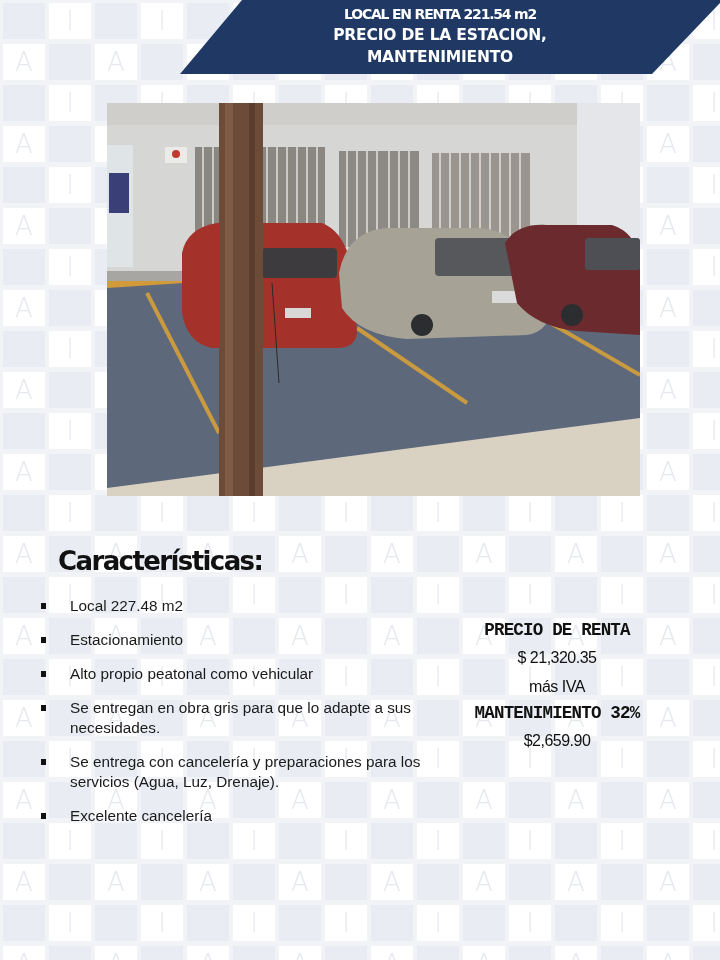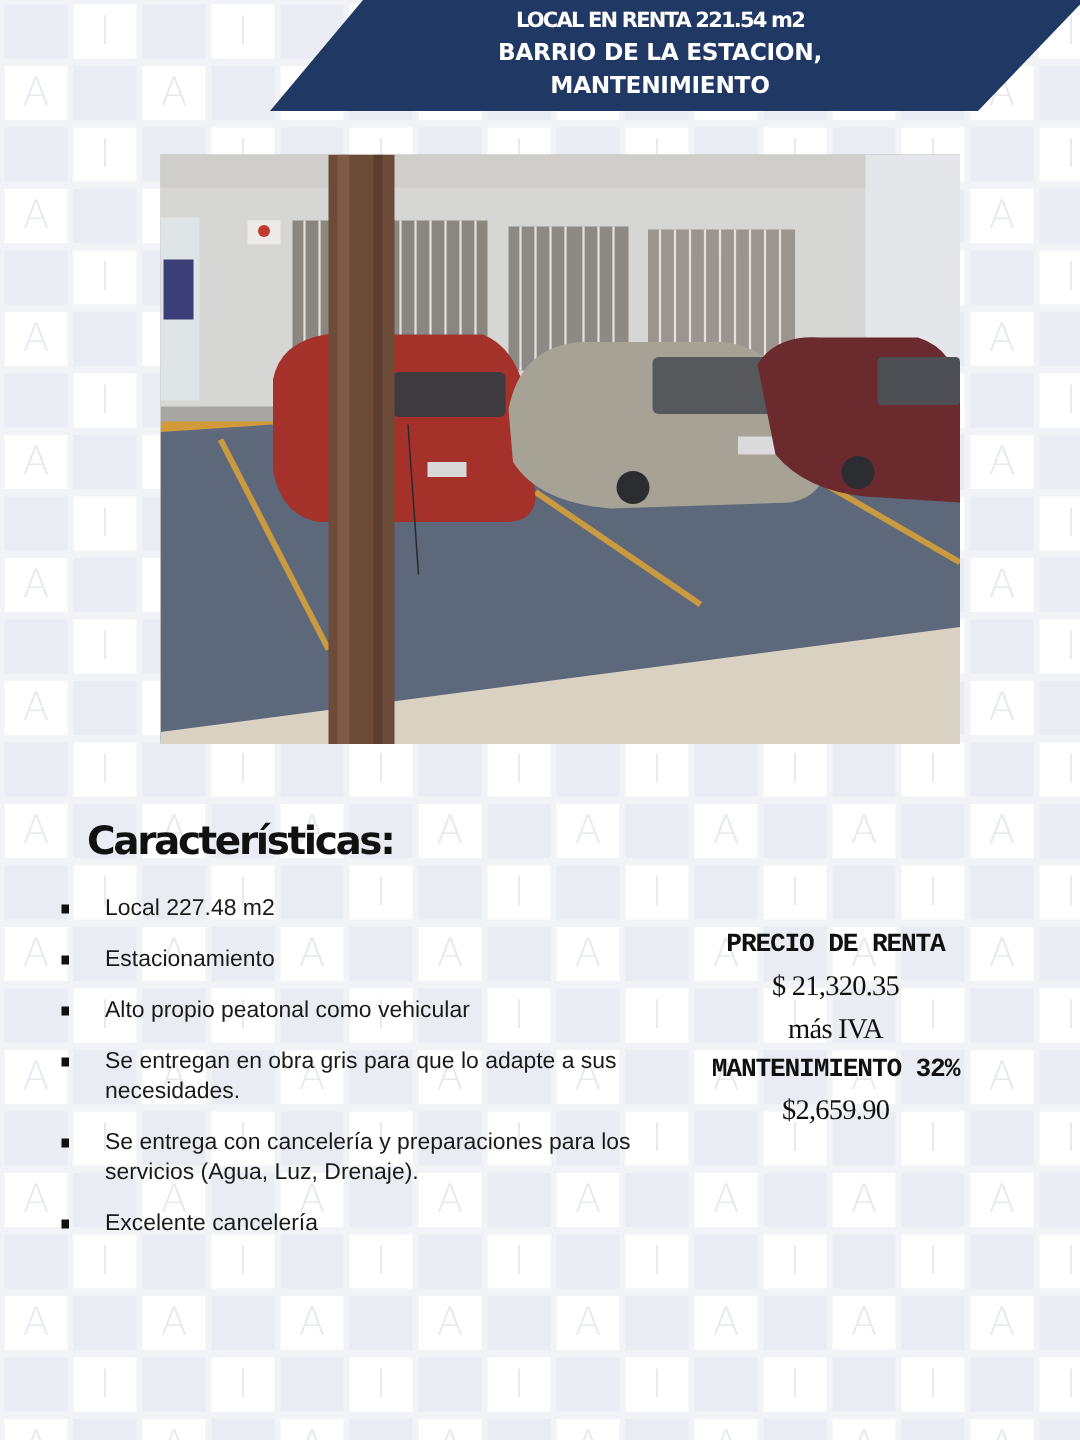--- a/index.html
+++ b/index.html
@@ -56,21 +56,21 @@
   }
   .price {
     position: absolute; left: 440px; top: 618px; width: 234px; z-index: 2;
     text-align: center; color: #111;
   }
   .price .label {
     font-family: Liberation Mono, monospace; font-weight: bold;
     font-size: 17.5px; letter-spacing: -0.8px; line-height: 25px;
   }
   .price .value {
-    font-family: Liberation Serif, serif; font-size: 19px; line-height: 29px;
+    font-family: Liberation Sans, sans-serif; font-size: 16px; line-height: 29px;
     letter-spacing: -0.5px;
   }
 </style>
 </head>
 <body>
 
 <div class="bg-pattern" id="bgp">
     <div class="tile shade" style="left: 3px; top: 3px;"></div>
     <div class="tile white" style="left: 49px; top: 3px;">I</div>
     <div class="tile shade" style="left: 95px; top: 3px;"></div>
@@ -456,21 +456,21 @@
     <div class="tile white" style="left: 647px; top: 946px;">A</div>
     <div class="tile shade" style="left: 693px; top: 946px;"></div>
   </div>
 
 <div class="banner">
   <svg width="720" height="75">
     <polygon points="242,0 720,0 720,3 652,74 180,74" fill="#1f3864"></polygon>
   </svg>
   <div class="banner-text">
     <div class="banner-line1">LOCAL EN RENTA 221.54 m2</div>
-    <div class="banner-line2">BARRIO DE LA ESTACION,</div>
+    <div class="banner-line2">PRECIO DE LA ESTACION,</div>
     <div class="banner-line3">MANTENIMIENTO</div>
   </div>
 </div>
 
 <div class="photo">
   <svg width="533" height="393" viewBox="0 0 533 393">
 
     <rect x="0" y="0" width="533" height="180" fill="#d6d6d4"></rect>
     <rect x="0" y="0" width="533" height="22" fill="#cfceca"></rect>
     <rect x="470" y="0" width="63" height="140" fill="#e4e6ea"></rect>

